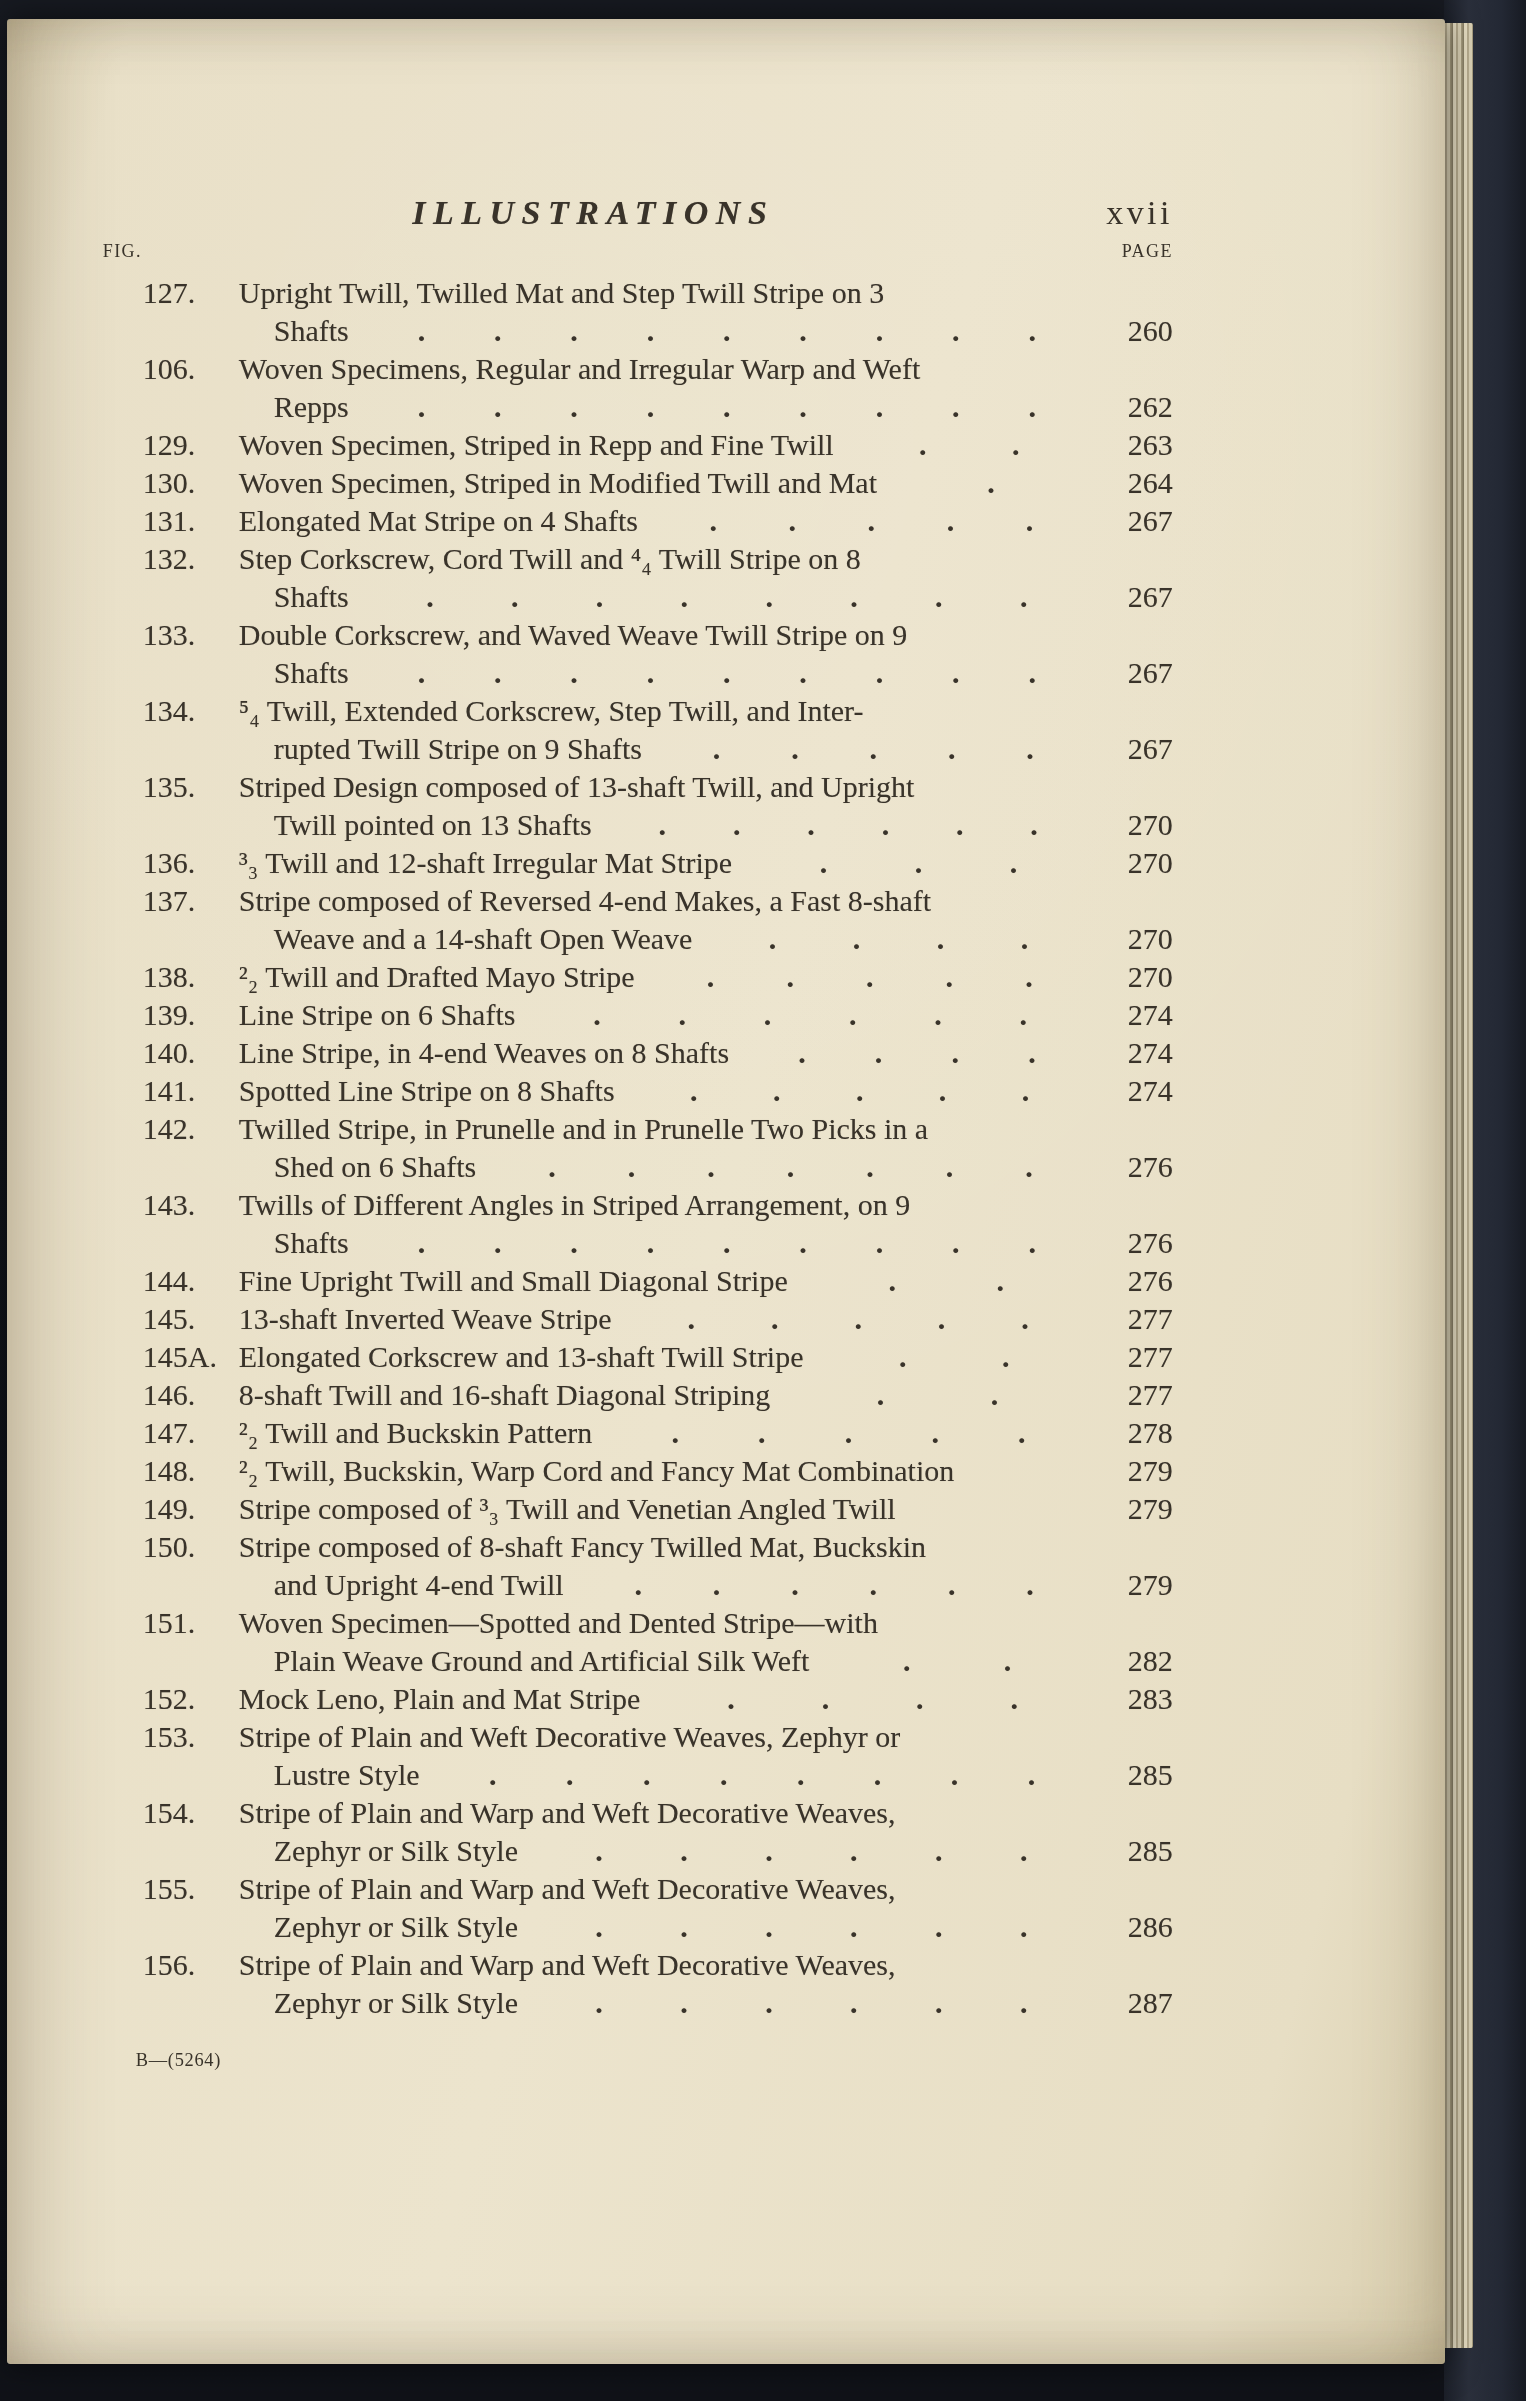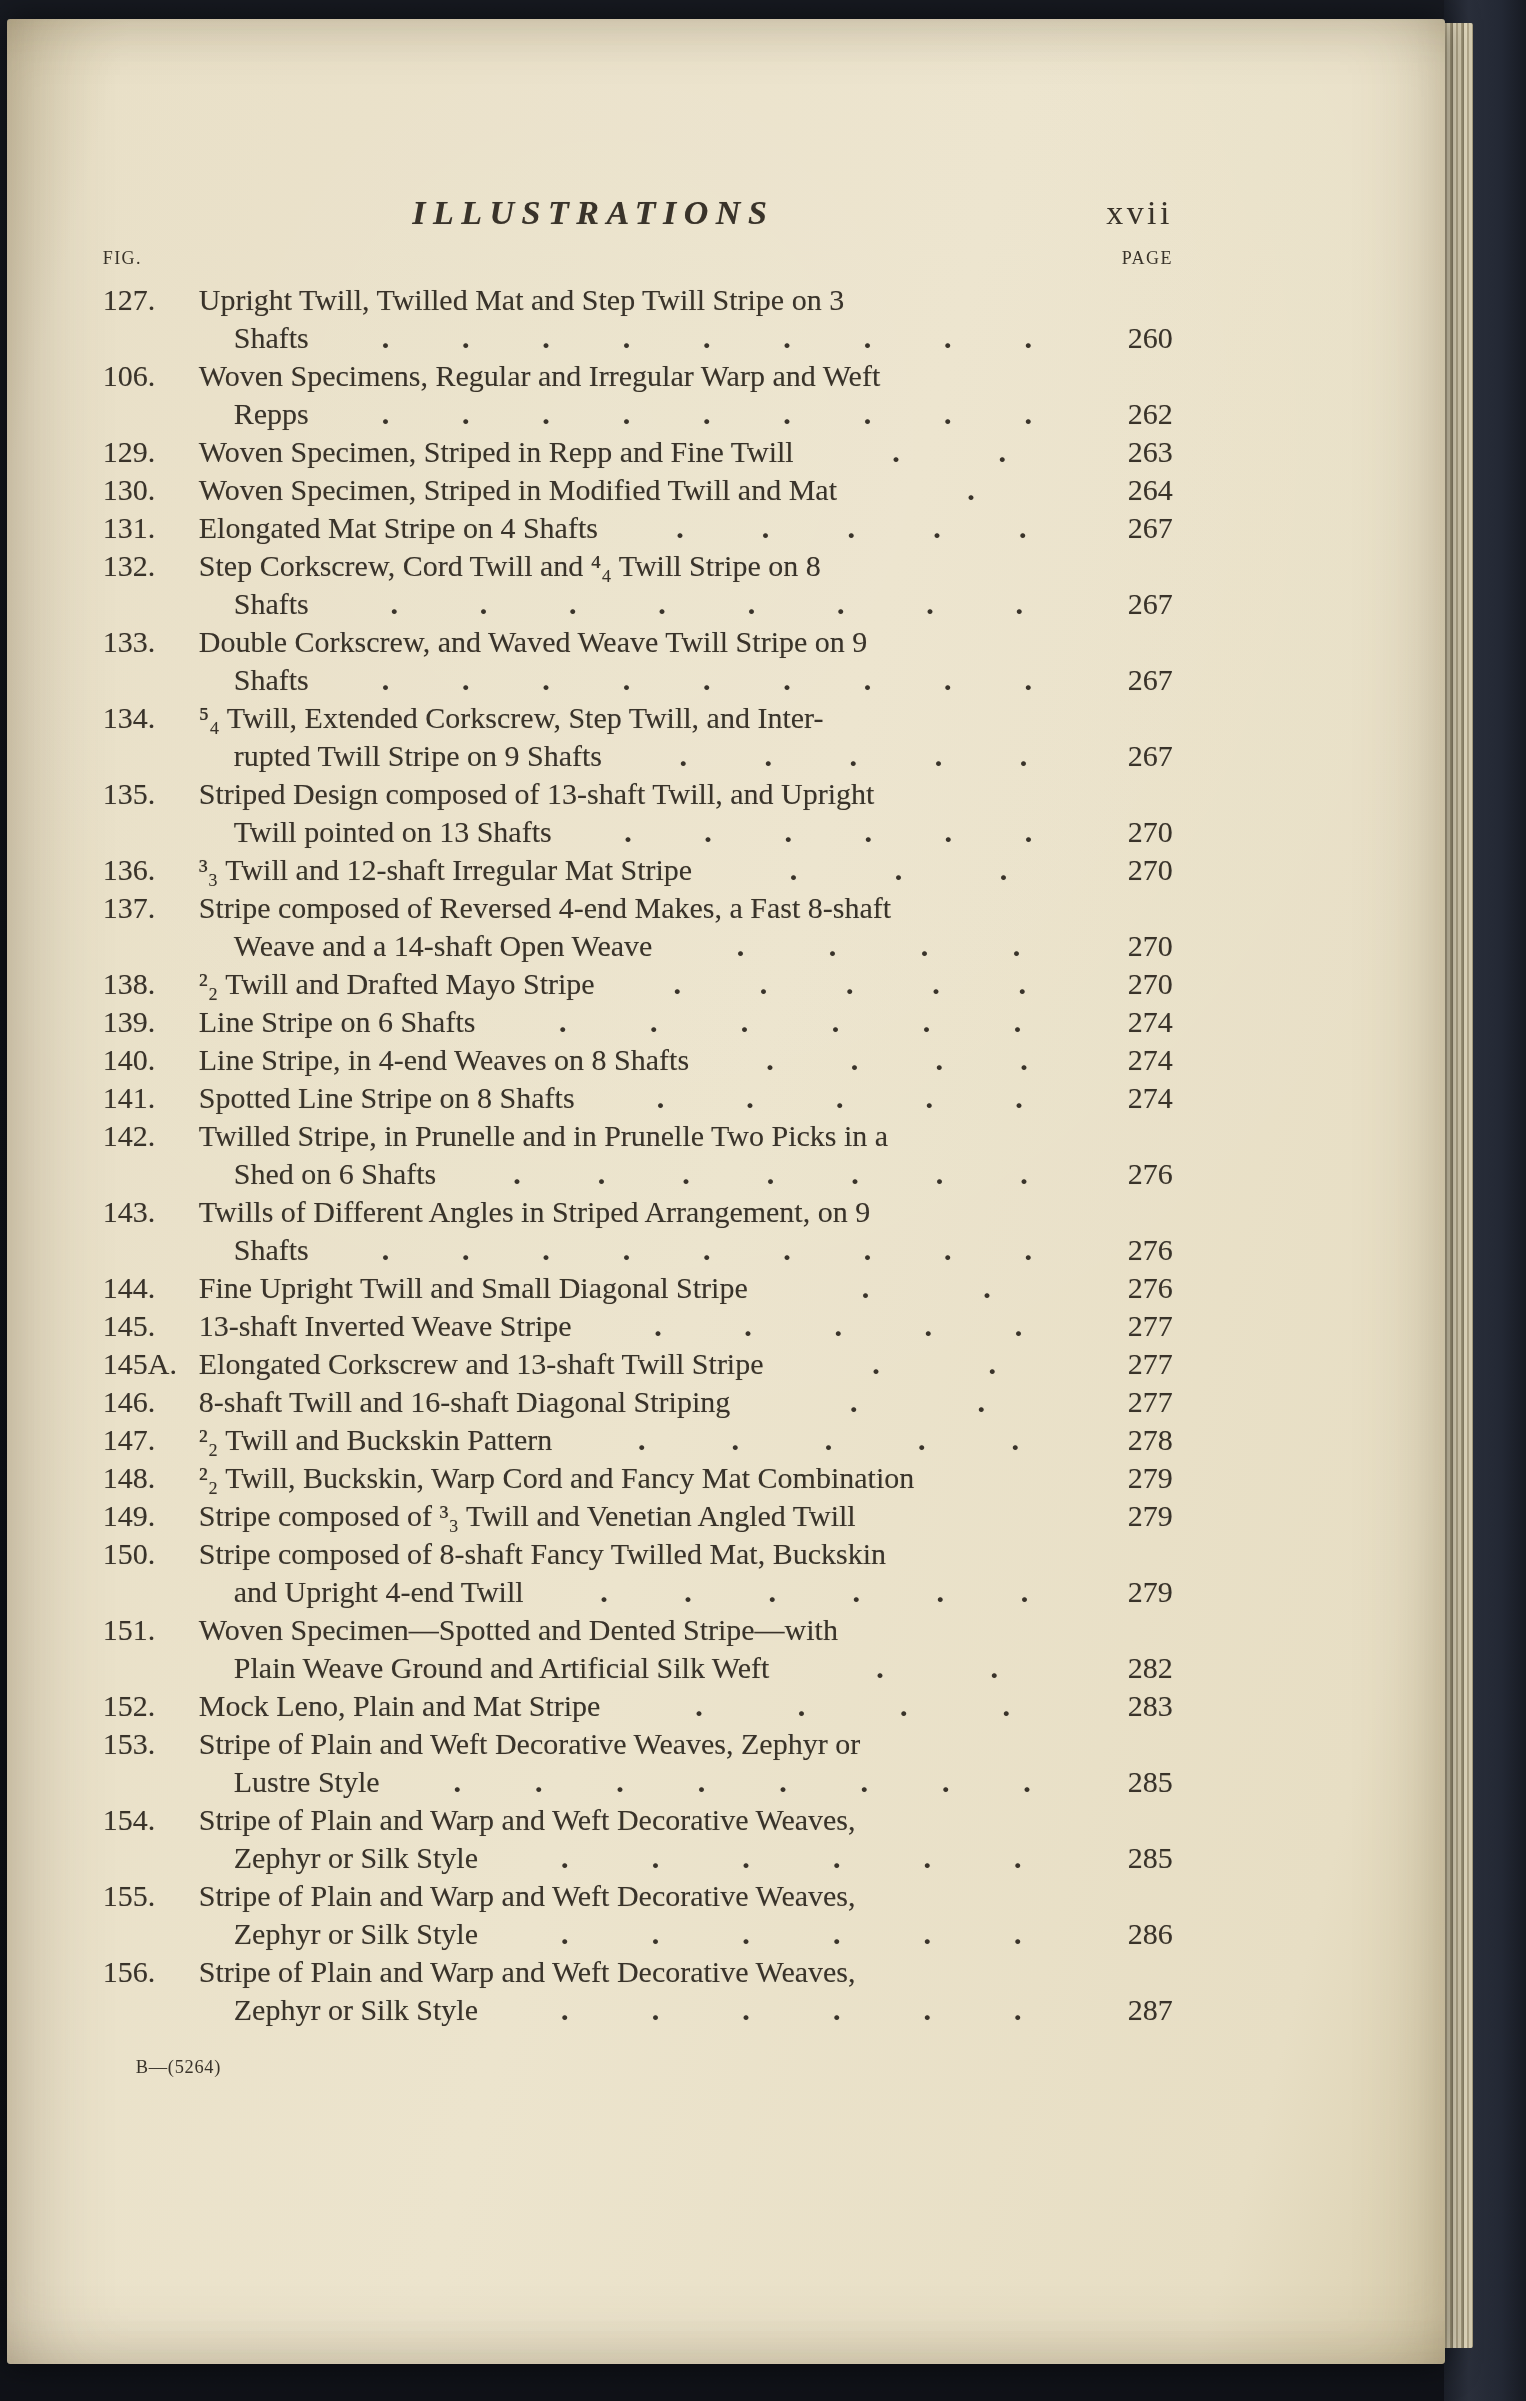--- a/index.html
+++ b/index.html
@@ -43,21 +43,21 @@
       inset 0 44px 65px -44px rgba(82,64,38,0.22),
       inset 0 -51px 75px -51px rgba(92,74,46,0.25),
       0 0 33px rgba(0,0,0,0.55);
     color: var(--ink, #39332a);
   }
   .content {
     padding: 175px 272px 0 96px;
   }
   .title-row {
     display: flex; align-items: baseline;
-    margin-bottom: 16px;
+    margin-bottom: 9px;
   }
   .title {
     flex: 1;
     margin: 0;
     text-align: center;
     font-style: italic;
     font-weight: 600;
     font-size: 34px;
     letter-spacing: 7.5px;
     text-shadow: 0 0 0.7px rgba(57,51,42,0.4);
@@ -74,21 +74,21 @@
     letter-spacing: 1.4px;
     margin-bottom: 12px;
   }
   .line {
     display: flex; align-items: baseline;
     height: 38px; line-height: 38px;
     font-size: 30px;
     white-space: nowrap;
     text-shadow: 0 0 0.7px rgba(57,51,42,0.30);
   }
-  .fig { width: 96px; flex: 0 0 96px; }
+  .fig { width: 96px; flex: 0 0 96px; margin-left: 40px; }
   .text { flex: 0 0 auto; }
   .text.indent { padding-left: 35px; }
   .leader {
     flex: 1 1 auto;
     display: flex; justify-content: space-evenly; align-items: baseline;
     overflow: hidden;
     min-width: 0;
   }
   .dot { font-weight: 600; }
   .pagenum { flex: 0 0 68px; width: 68px; text-align: right; }

